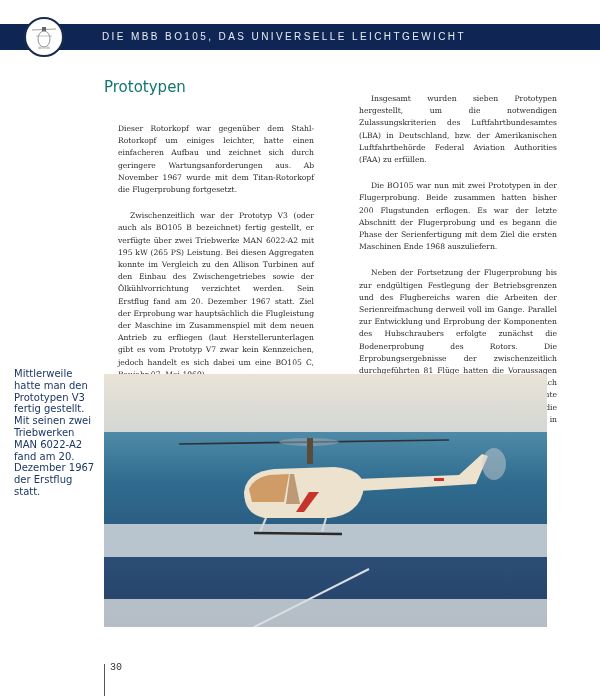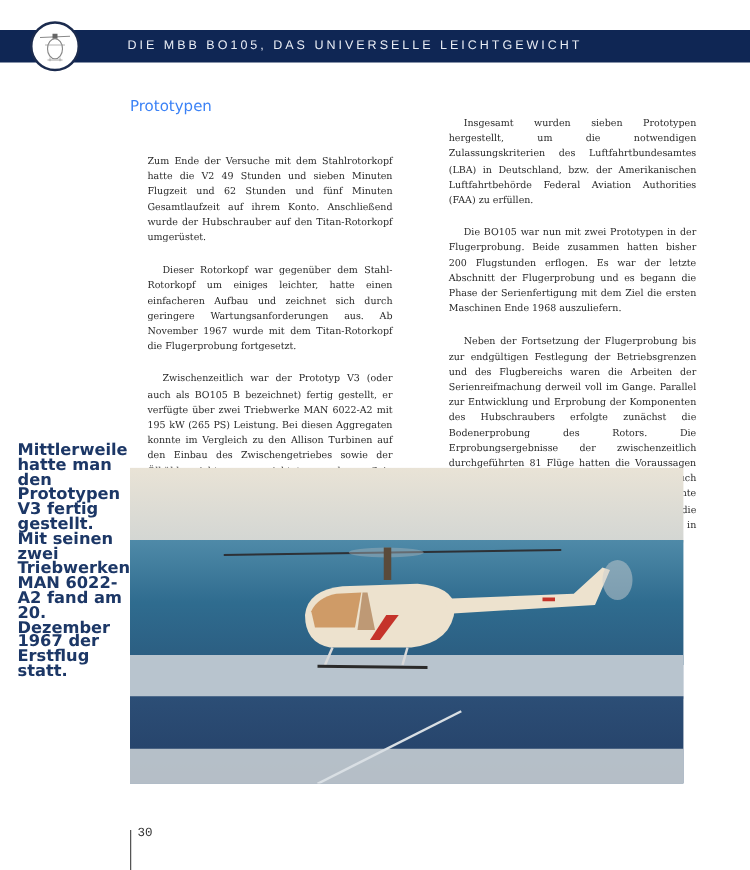--- a/index.html
+++ b/index.html
@@ -5,29 +5,29 @@
   html, body { margin: 0; padding: 0; background: #ffffff; }
   body { width: 600px; height: 696px; position: relative; overflow: hidden;
          font-family: "DejaVu Serif", serif; color: #2a2a2a; }
   .header-band { position: absolute; left: 0; top: 24px; width: 600px; height: 26px;
                  background: #0f2654; }
   .header-title { position: absolute; left: 102px; top: 31px; font-family: "Liberation Sans", sans-serif;
                   font-size: 10px; letter-spacing: 2.4px; color: #e8ecf4; white-space: nowrap; text-align: center; }
   .logo { position: absolute; left: 24px; top: 17px; width: 40px; height: 40px; border-radius: 50%;
           background: #ffffff; border: 2px solid #1b2b4e; box-sizing: border-box; overflow: hidden; }
   .section-title { position: absolute; left: 104px; top: 78px; font-family: "DejaVu Sans", sans-serif;
-                   font-size: 12px; color: #3b82f6; }
+                   font-size: 15px; color: #0f766e; }
   .col { position: absolute; font-size: 7.6px; line-height: 12.2px; text-align: justify; color: #2b2b2b; }
   .col p { margin: 14px; text-indent: 0; }
   .col p + p { text-indent: 12px; }
   .col-left { left: 104px; top: 109px; width: 224px; }
   .col-right { left: 345px; top: 79px; width: 226px; }
   .col-right p:first-child { text-indent: 12px; }
-  .caption { position: absolute; left: 14px; top: 355px; width: 86px; font-family: "DejaVu Sans", sans-serif;
-             font-size: 13px; line-height: 11.8px; font-weight: bold; color: #1c3766; }
+  .caption { position: absolute; left: 14px; top: 368px; width: 86px; font-family: "DejaVu Sans", sans-serif;
+             font-size: 10px; line-height: 11.8px; font-weight: normal; color: #1c3766; }
   .photo { position: absolute; left: 104px; top: 374px; width: 443px; height: 253px; overflow: hidden; }
   .page-rule { position: absolute; left: 104px; top: 664px; width: 1px; height: 32px; background: #555; }
   .page-num { position: absolute; left: 110px; top: 662px; font-family: Liberation Mono, monospace;
               font-size: 10px; color: #333; }
 </style>
 </head>
 <body>
 
 <div class="header-band"></div>
 <div class="logo">
@@ -39,21 +39,20 @@
     <line x1="12" y1="29" x2="24" y2="29" stroke="#999" stroke-width="0.7"></line>
     <line x1="14" y1="27" x2="14" y2="30" stroke="#999" stroke-width="0.6"></line>
     <line x1="22" y1="27" x2="22" y2="30" stroke="#999" stroke-width="0.6"></line>
   </svg>
 </div>
 <div class="header-title">DIE MBB BO105, DAS UNIVERSELLE LEICHTGEWICHT</div>
 
 <div class="section-title">Prototypen</div>
 
 <div class="col col-left">
-  <p>Zum Ende der Versuche mit dem Stahlrotorkopf hatte die V2 49 Stunden und sieben Minuten Flugzeit und 62 Stunden und fünf Minuten Gesamtlaufzeit auf ihrem Konto. Anschließend wurde der Hubschrauber auf den Titan-Rotorkopf umgerüstet.</p>
   <p>Dieser Rotorkopf war gegenüber dem Stahl-Rotorkopf um einiges leichter, hatte einen einfacheren Aufbau und zeichnet sich durch geringere Wartungsanforderungen aus. Ab November 1967 wurde mit dem Titan-Rotorkopf die Flugerprobung fortgesetzt.</p>
   <p>Zwischenzeitlich war der Prototyp V3 (oder auch als BO105 B bezeichnet) fertig gestellt, er verfügte über zwei Triebwerke MAN 6022-A2 mit 195 kW (265 PS) Leistung. Bei diesen Aggregaten konnte im Vergleich zu den Allison Turbinen auf den Einbau des Zwischengetriebes sowie der Ölkühlvorrichtung verzichtet werden. Sein Erstflug fand am 20. Dezember 1967 statt. Ziel der Erprobung war hauptsächlich die Flugleistung der Maschine im Zusammenspiel mit dem neuen Antrieb zu erfliegen (laut Herstellerunterlagen gibt es vom Prototyp V7 zwar kein Kennzeichen, jedoch handelt es sich dabei um eine BO105 C, Baujahr 07. Mai 1969).</p>
 </div>
 
 <div class="col col-right">
   <p>Insgesamt wurden sieben Prototypen hergestellt, um die notwendigen Zulassungskriterien des Luftfahrtbundesamtes (LBA) in Deutschland, bzw. der Amerikanischen Luftfahrtbehörde Federal Aviation Authorities (FAA) zu erfüllen.</p>
   <p>Die BO105 war nun mit zwei Prototypen in der Flugerprobung. Beide zusammen hatten bisher 200 Flugstunden erflogen. Es war der letzte Abschnitt der Flugerprobung und es begann die Phase der Serienfertigung mit dem Ziel die ersten Maschinen Ende 1968 auszuliefern.</p>
   <p>Neben der Fortsetzung der Flugerprobung bis zur endgültigen Festlegung der Betriebsgrenzen und des Flugbereichs waren die Arbeiten der Serienreifmachung derweil voll im Gange. Parallel zur Entwicklung und Erprobung der Komponenten des Hubschraubers erfolgte zunächst die Bodenerprobung des Rotors. Die Erprobungsergebnisse der zwischenzeitlich durchgeführten 81 Flüge hatten die Voraussagen sowohl hinsichtlich der Flugleistungen als auch der Flugeigenschaften voll bestätigt und so konnte die Serienreifmachung und letztendlich die Serienfertigung des Hubschraubers BO105 in Angriff genommen werden.</p>
 </div>
 

